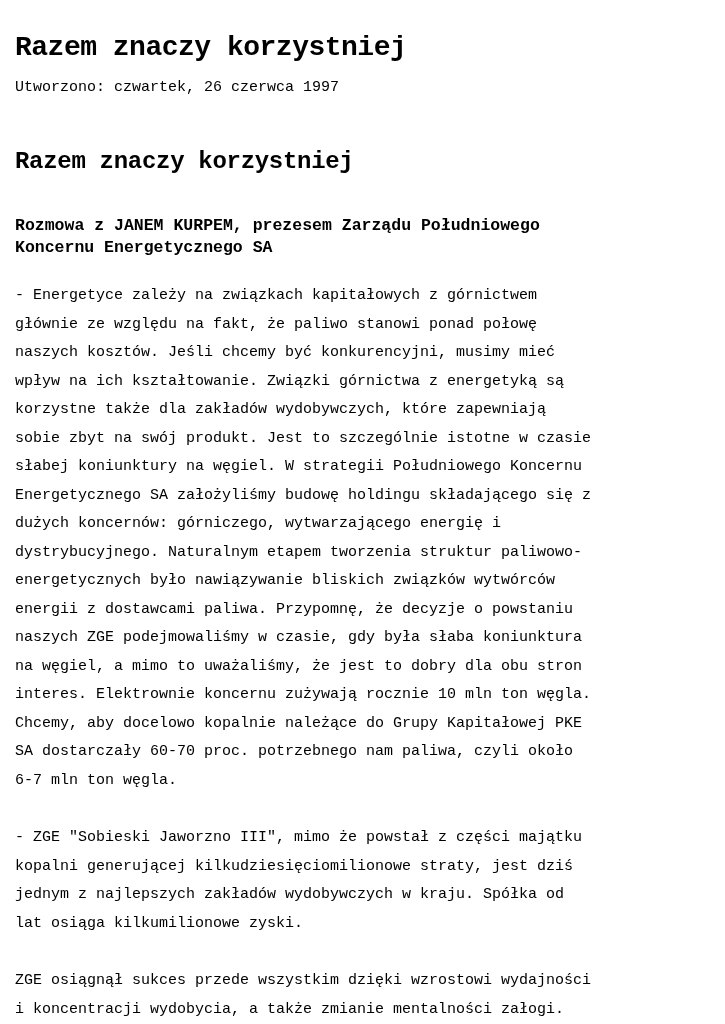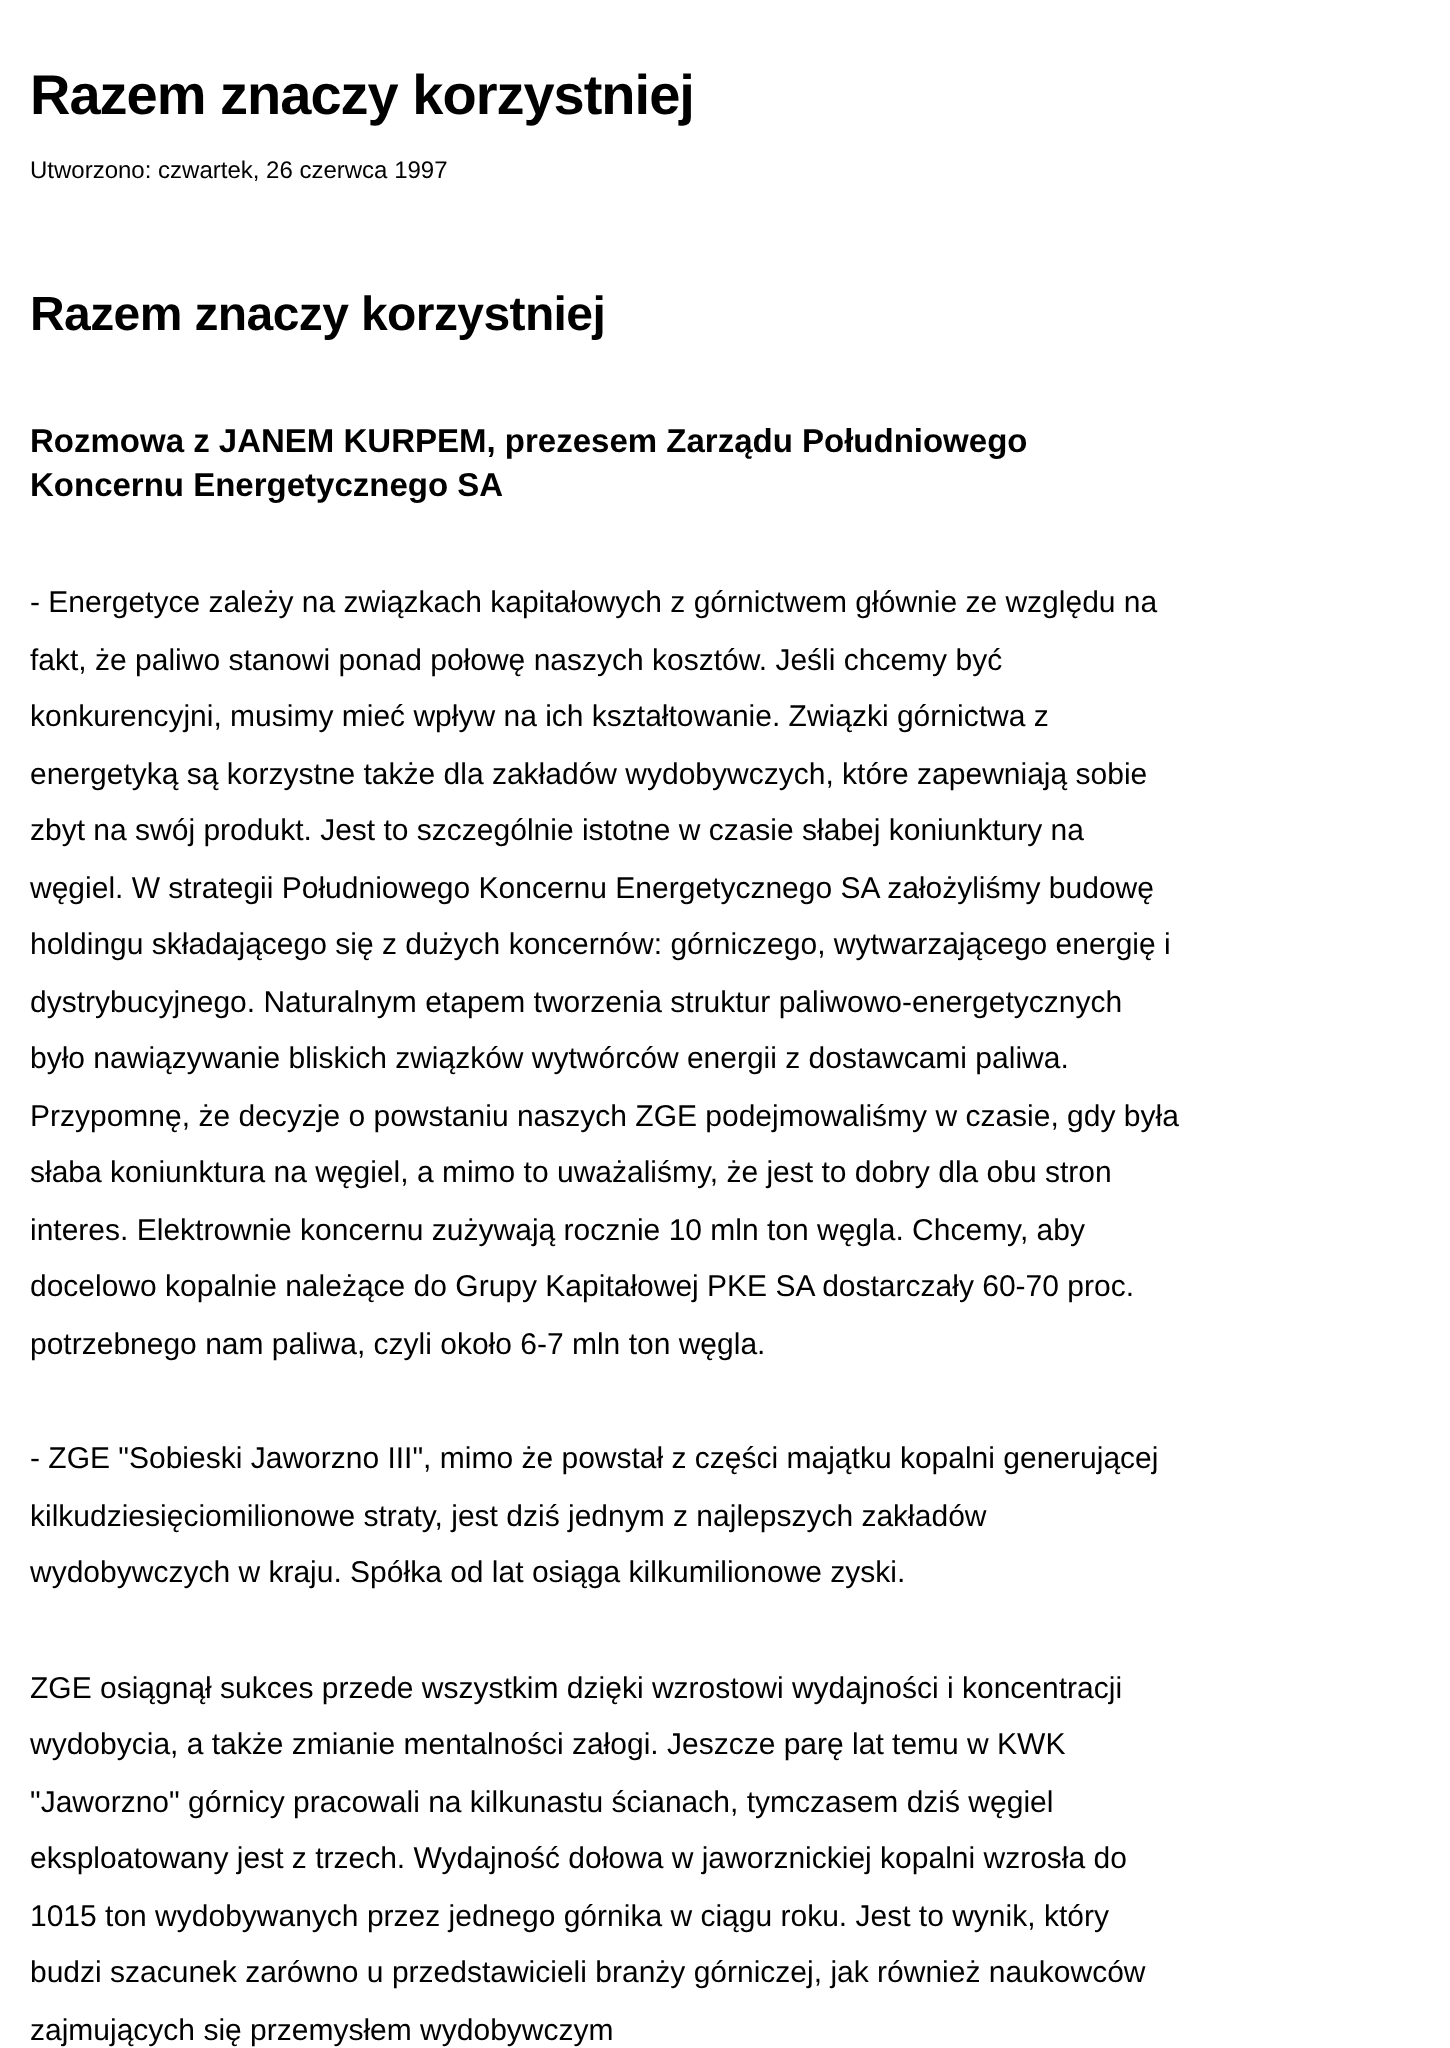--- a/index.html
+++ b/index.html
@@ -6,48 +6,48 @@
     margin: 0;
     padding: 0;
     background: #ffffff;
   }
   .page {
     width: 595px;
     height: 1024px;
     overflow: hidden;
     background: #ffffff;
     color: #000000;
-    font-family: Liberation Sans, sans-serif;
+    font-family: Liberation Mono, monospace;
     box-sizing: border-box;
     padding: 14px 3px 0 15px;
   }
   .doc-title {
     font-size: 28px;
     font-weight: bold;
     line-height: 1.15;
     margin: 18px 0 14px 0;
     letter-spacing: -0.5px;
   }
   .created-line {
-    font-size: 12px;
+    font-size: 15px;
     line-height: 1.3;
     margin: 0 0 50px 0;
   }
   .article-title {
     font-size: 24px;
     font-weight: bold;
     line-height: 1.15;
     margin: 0 0 40px 0;
     letter-spacing: -0.3px;
   }
   .article-subtitle {
     font-size: 16.5px;
     font-weight: bold;
     line-height: 1.3;
-    margin: 0 0 34px 0;
+    margin: 0 0 24px 0;
   }
   .article-body p {
     font-size: 15px;
     line-height: 28.5px;
     margin: 0 0 29px 0;
     max-width: 697px;
   }
 </style>
 </head>
 <body>

